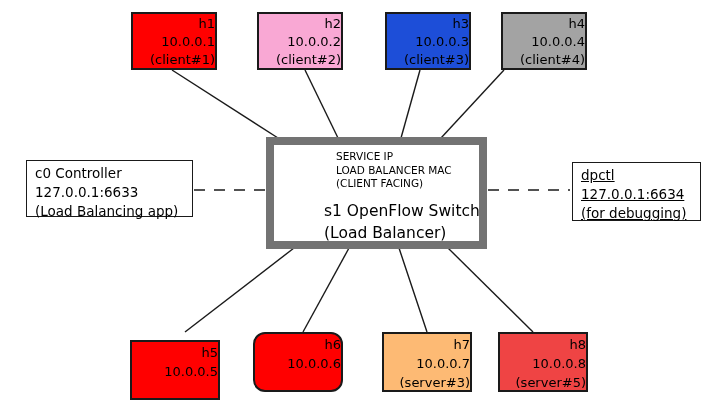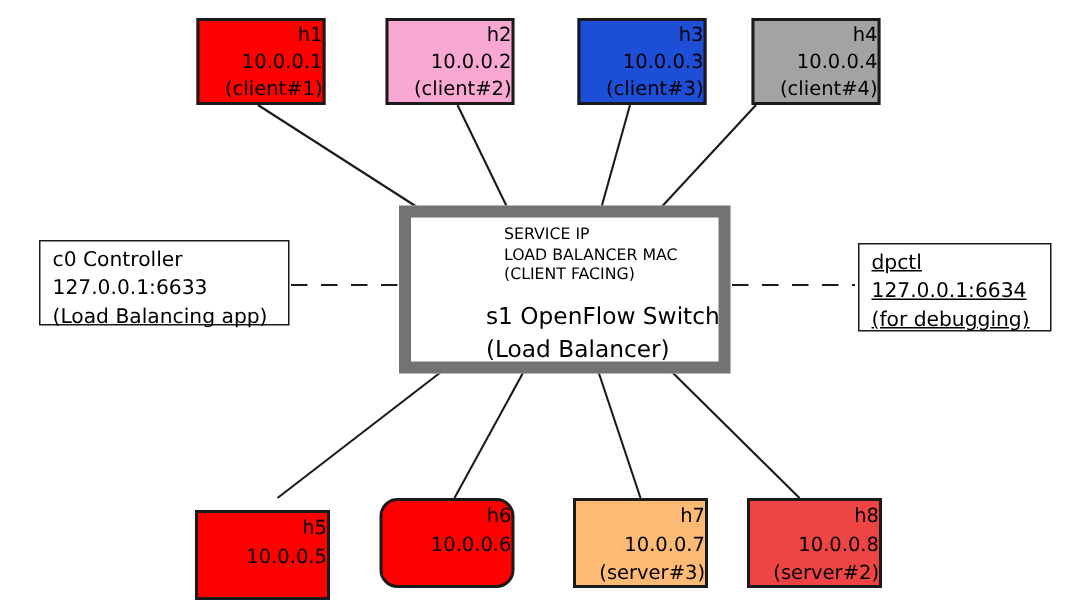--- a/index.html
+++ b/index.html
@@ -109,16 +109,16 @@
     <div>10.0.0.6</div>
   </div>
   <div class="host bottom" style="left: 382px; top: 332px; background-color: #fdba74;">
     <div>h7</div>
     <div>10.0.0.7</div>
     <div>(server#3)</div>
   </div>
   <div class="host bottom" style="left: 498px; top: 332px; background-color: #ef4444;">
     <div>h8</div>
     <div>10.0.0.8</div>
-    <div>(server#2)</div>
+    <div>(server#5)</div>
   </div>
 
 </div>
 
 </body></html>

